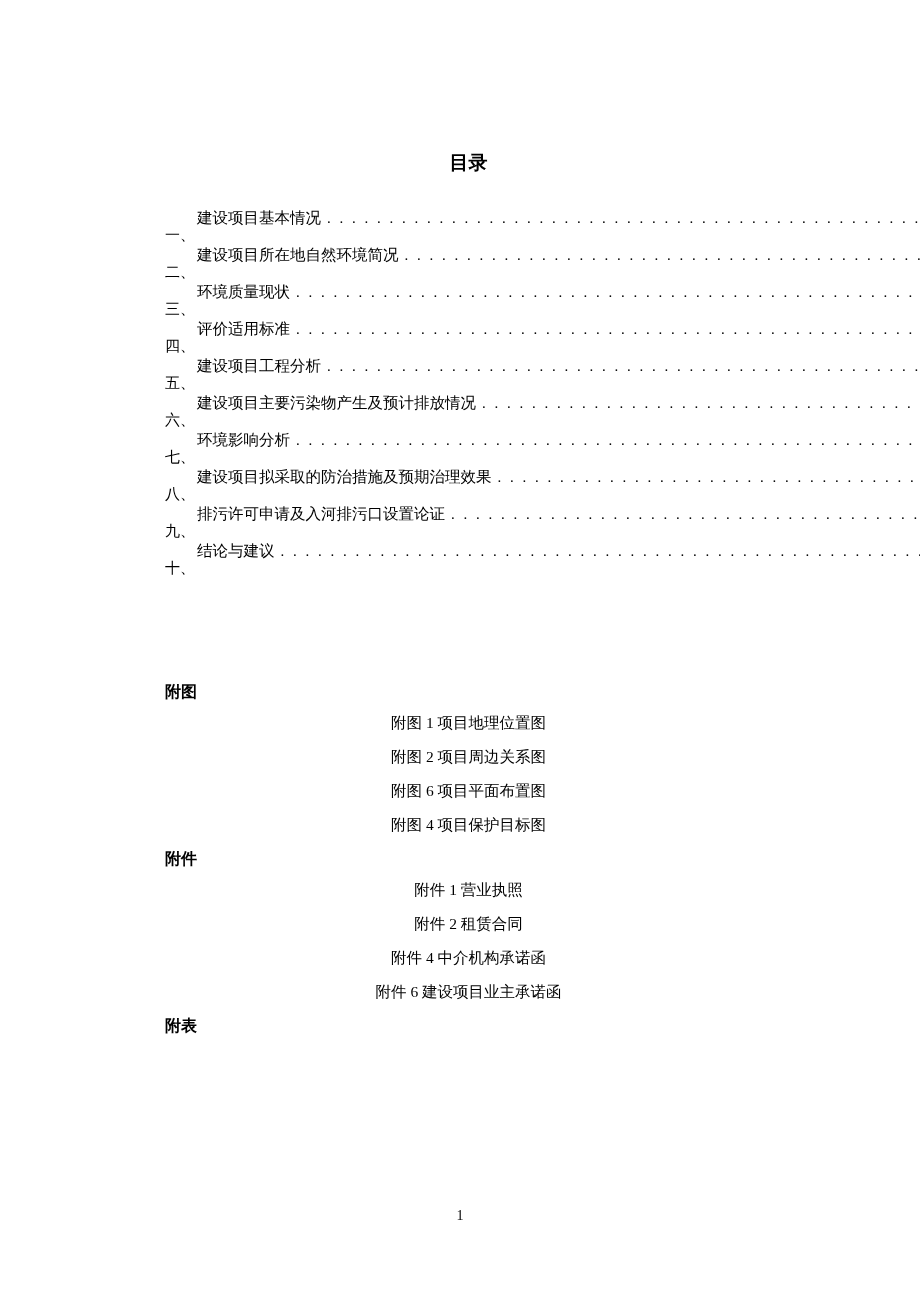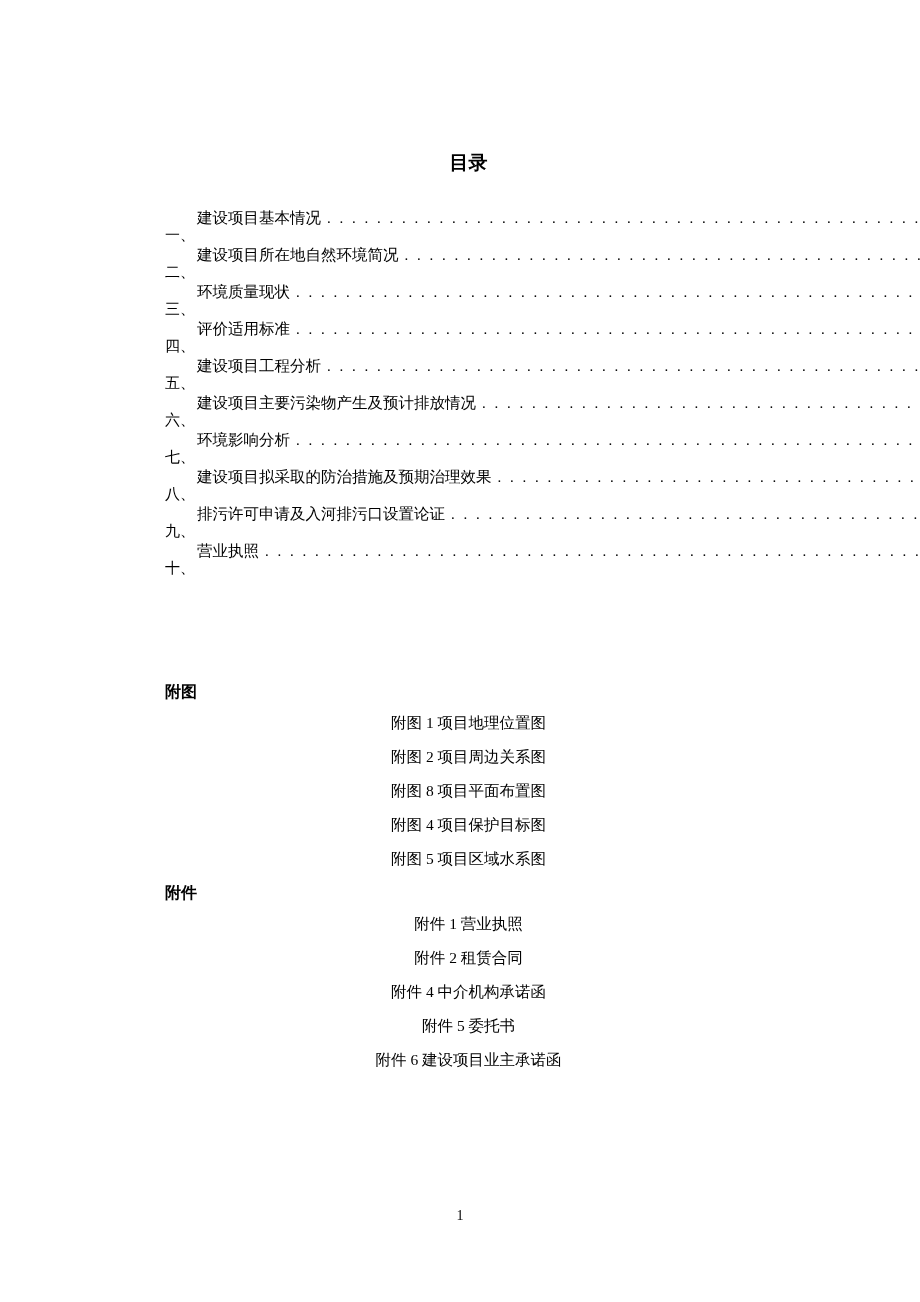--- a/index.html
+++ b/index.html
@@ -174,40 +174,39 @@
       <div class="toc-entry">
         <span class="toc-text">排污许可申请及入河排污口设置论证</span>
         <span class="toc-dots">. . . . . . . . . . . . . . . . . . . . . . . . . . . . . . . . . . . . . . . . . . . . . . . . . . . . . . . . . . . . . . . . . . . . . . . . . . . . . . . .</span>
 
       </div>
     </div>
 
     <div class="toc-row">
       <div class="toc-marker marker-offset">十、</div>
       <div class="toc-entry">
-        <span class="toc-text">营业执照</span>
+        <span class="toc-text">结论与建议</span>
         <span class="toc-dots">. . . . . . . . . . . . . . . . . . . . . . . . . . . . . . . . . . . . . . . . . . . . . . . . . . . . . . . . . . . . . . . . . . . . . . . . . . . . . . . .</span>
 
       </div>
     </div>
 
   </div>
 
   <div class="appendix-section">
     <div class="appendix-heading">附图</div>
     <div class="appendix-item">附图 1 项目地理位置图</div>
     <div class="appendix-item">附图 2 项目周边关系图</div>
-    <div class="appendix-item">附图 8 项目平面布置图</div>
+    <div class="appendix-item">附图 6 项目平面布置图</div>
     <div class="appendix-item">附图 4 项目保护目标图</div>
-    <div class="appendix-item">附图 5  项目区域水系图</div>
 
     <div class="appendix-heading">附件</div>
     <div class="appendix-item">附件 1 营业执照</div>
     <div class="appendix-item">附件 2 租赁合同</div>
     <div class="appendix-item">附件 4 中介机构承诺函</div>
-    <div class="appendix-item">附件 5 委托书</div>
     <div class="appendix-item">附件 6 建设项目业主承诺函</div>
 
+    <div class="appendix-heading">附表</div>
   </div>
 
 </div>
 
 <div class="page-number">1</div>
 
 </body></html>

